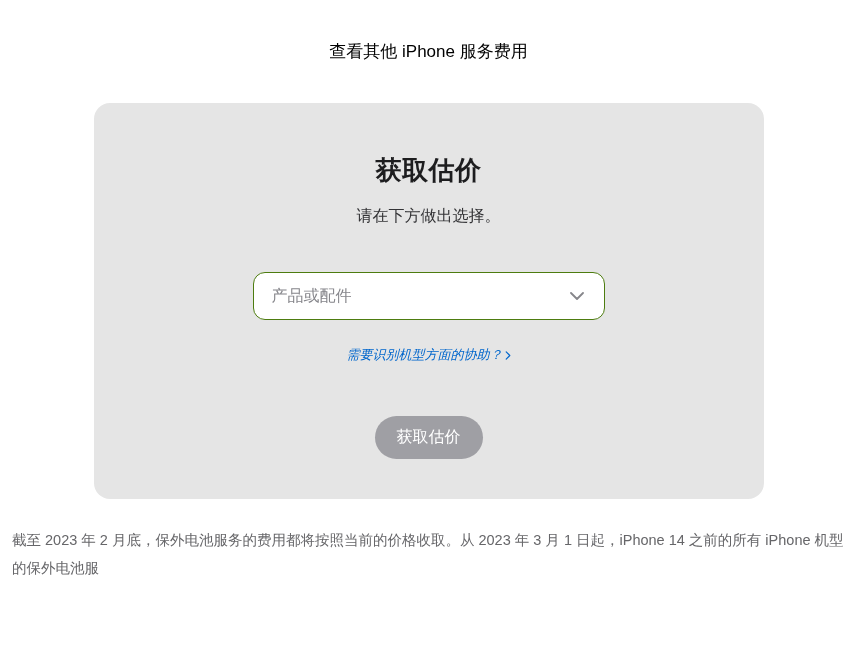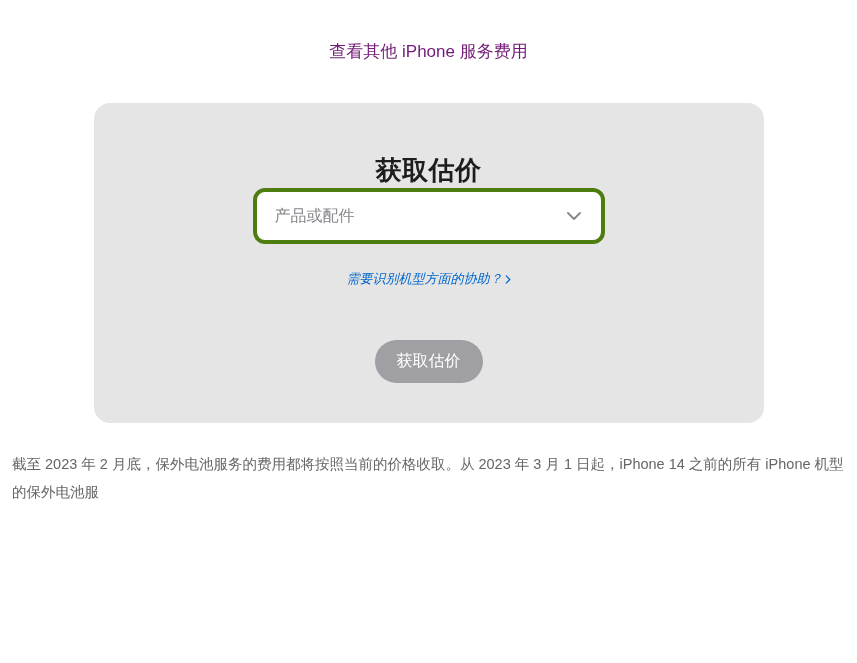--- a/index.html
+++ b/index.html
@@ -14,21 +14,21 @@
       height: 663px;
       overflow: hidden;
     }
     .container {
       width: 100%;
       padding: 0 12px;
     }
     .top-link {
       text-align: center;
       padding: 40px 0 0 0;
-      color: #701a75;
+      color: #000000;
       font-size: 17px;
     }
     .top-link span {
       cursor: pointer;
     }
     .estimate-card {
       background: #e5e5e5;
       border-radius: 16px;
       margin: 40px auto 0;
       max-width: 670px;
@@ -42,24 +42,24 @@
       letter-spacing: 0.5px;
     }
     .card-subtitle {
       font-size: 16px;
       color: #333336;
       margin-top: 18px;
       margin-bottom: 45px;
     }
     .select-field {
       width: 352px;
-      height: 56px;
+      height: 48px;
       margin: 0 auto 20px;
       background: #ffffff;
-      border: 4px solid #4d7c0f;
+      border: 1px solid #4d7c0f;
       border-radius: 12px;
       display: flex;
       align-items: center;
       justify-content: space-between;
       padding: 0 20px 0 18px;
       cursor: pointer;
     }
     .select-placeholder {
       color: #86868b;
       font-size: 16px;
@@ -107,20 +107,21 @@
 </head>
 <body>
 
 <div class="container">
   <div class="top-link">
     <span>查看其他 iPhone 服务费用</span>
   </div>
 
   <div class="estimate-card">
     <h2 class="card-title">获取估价</h2>
+    <p class="card-subtitle">请在下方做出选择。</p>
 
     <div class="select-field">
       <span class="select-placeholder">产品或配件</span>
       <span class="chevron-icon">
         <svg viewBox="0 0 14 8">
             <path d="M1 1 L7 7 L13 1" stroke="#86868b" stroke-width="1.8" fill="none" stroke-linecap="round" stroke-linejoin="round"></path>
           </svg>
       </span>
     </div>
 

